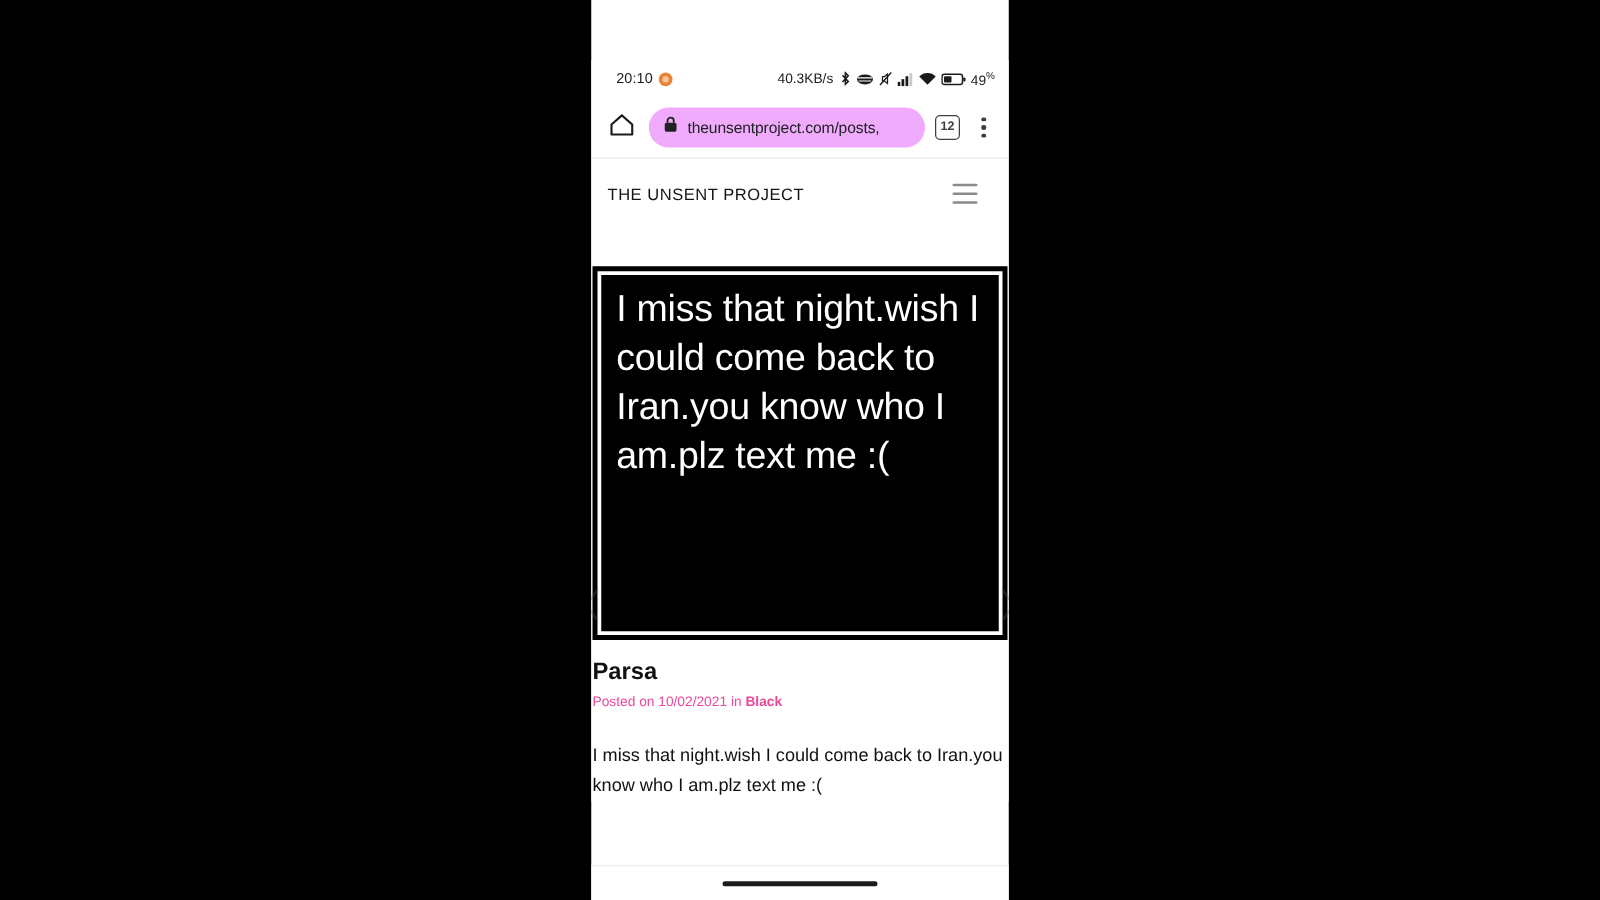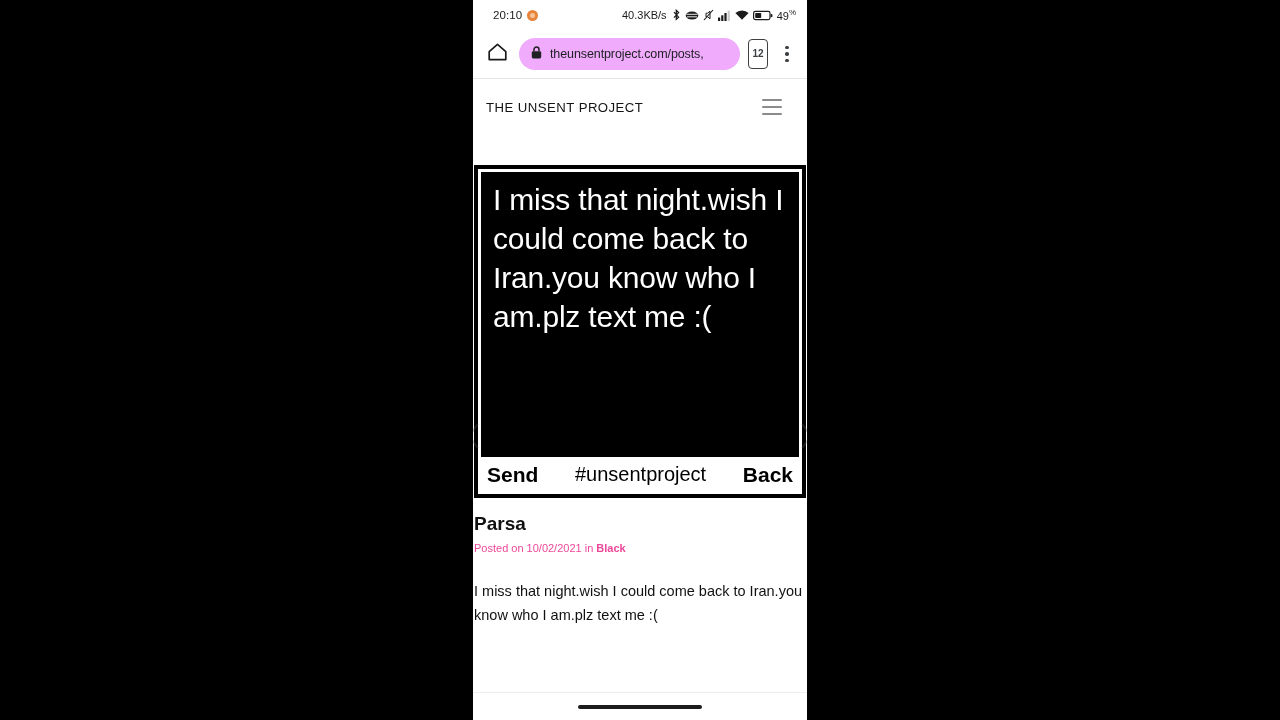--- a/index.html
+++ b/index.html
@@ -24,20 +24,21 @@
   }
   
   .statusbar {
     position: relative;
     height: 30px;
     background: #ffffff;
     display: flex;
     align-items: center;
     justify-content: space-between;
     padding: 0 11px 0 20px;
+    margin-top: 48px;
   }
   .sb-left { display: flex; align-items: center; gap: 5px; }
   .sb-time { font-size: 11.5px; color: #1b1b1b; letter-spacing: 0.1px; }
   .sb-dot {
     width: 11px; height: 11px; border-radius: 50%;
     background: #e8833a;
     display: inline-block;
     position: relative;
   }
   .sb-dot::after{
@@ -74,21 +75,21 @@
   }
   .url-text {
     font-size: 12.5px;
     color: #202124;
     white-space: nowrap;
     overflow: hidden;
     letter-spacing: -0.1px;
   }
   .tabcount {
     flex: none;
-    width: 20px; height: 30px;
+    width: 20px; height: 20px;
     border: 1.8px solid #3c4043;
     border-radius: 4px;
     display: flex; align-items: center; justify-content: center;
     font-size: 10px; font-weight: bold; color: #3c4043;
     line-height: 1;
   }
   .kebab { flex: none; width: 22px; display:flex; flex-direction:column; align-items:center; gap:3px; }
   .kebab i { width: 3.4px; height: 3.4px; border-radius: 50%; background: #3c4043; display:block; }
 
   .toolbar-sep { height: 1px; background: #e6e6e6; }
@@ -311,25 +312,20 @@
             </svg>
         </div>
         <div class="carousel-arrow right">
           <svg width="14" height="26" viewBox="0 0 14 26">
               <path d="M3 1 L12 13 L3 25" fill="none" stroke="#555" stroke-width="2"></path>
             </svg>
         </div>
 
         <div class="msgcard">
           <div class="msg-body">I miss that night.wish I could come back to Iran.you know who I am.plz text me :(</div>
-          <div class="msg-foot">
-            <span class="foot-send">Send</span>
-            <span class="foot-tag">#unsentproject</span>
-            <span class="foot-back">Back</span>
-          </div>
         </div>
       </div>
 
       <div class="post-meta">
         <div class="post-name">Parsa</div>
         <div class="post-sub"><span>Posted on </span><span>10/02/2021</span><span> in </span><b>Black</b></div>
       </div>
 
       <div class="post-text">I miss that night.wish I could come back to Iran.you know who I am.plz text me :(</div>
     </div>

